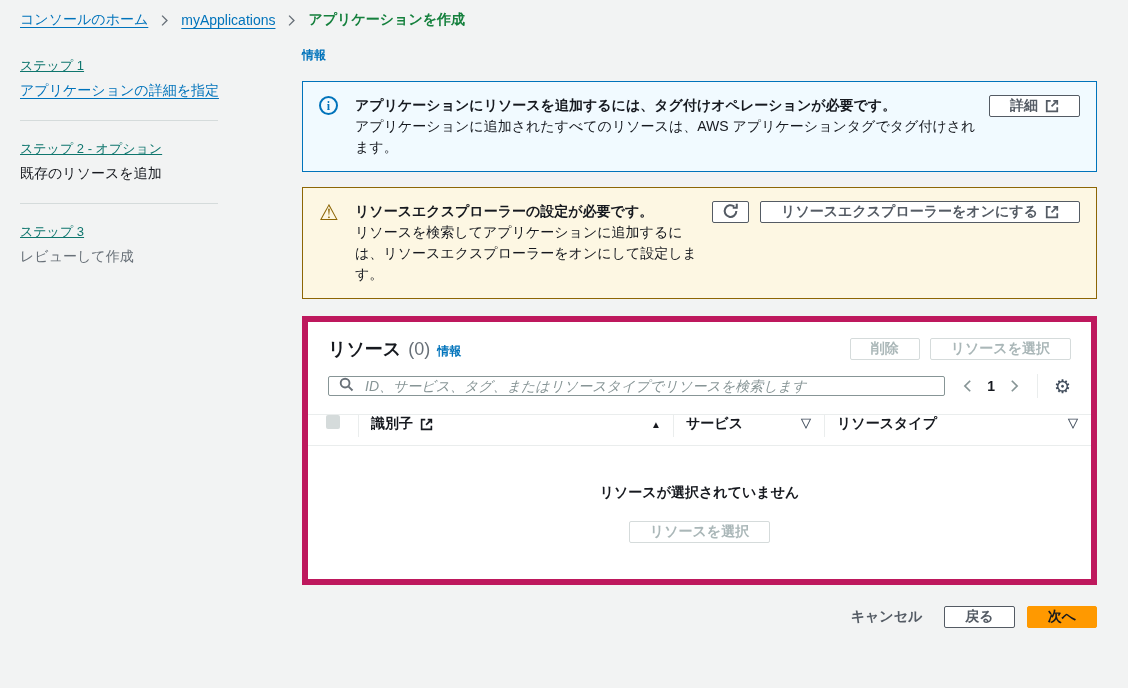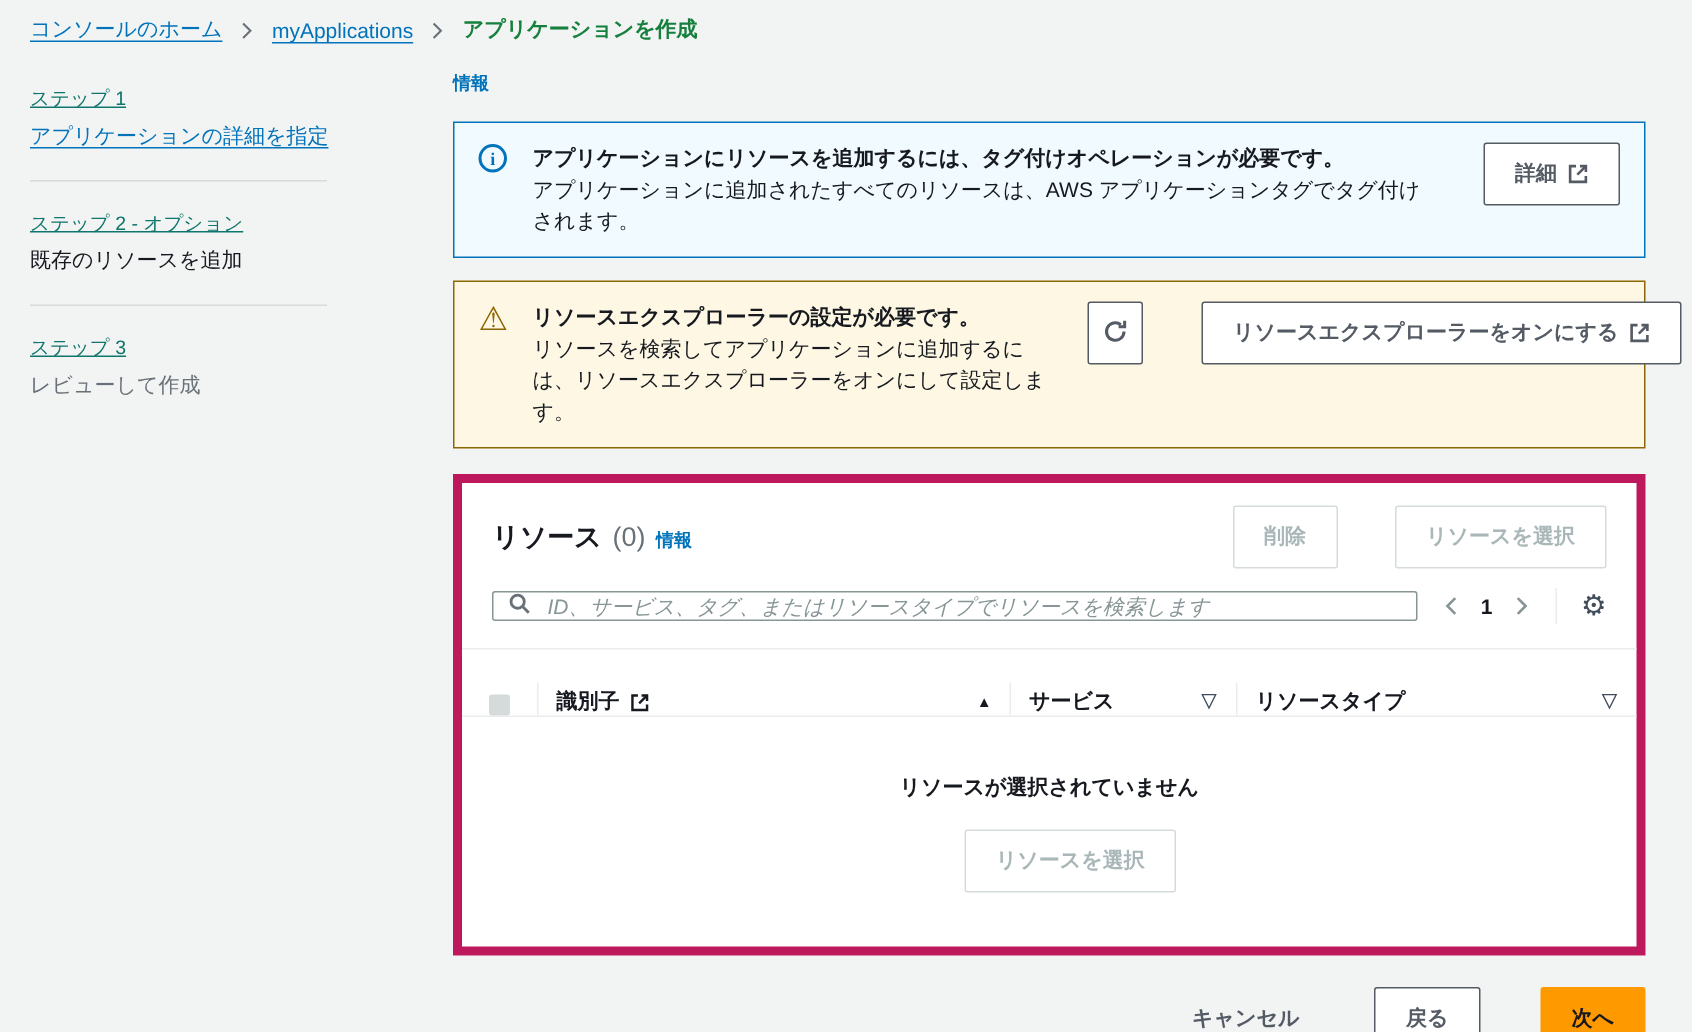--- a/index.html
+++ b/index.html
@@ -47,24 +47,24 @@
   }
   .warning-glyph { color:#8d6605; font-size:22px; line-height:1; }
   .alert-text { flex:1; line-height:21px; padding-right:10px; }
   .alert.warning .alert-text { flex:0 0 342px; padding-right:0; }
   .alert-title { font-weight:700; }
   .alert-actions { margin-left:auto; display:flex; gap:11px; align-items:flex-start; }
 
   
   .btn {
     display:inline-flex; align-items:center; justify-content:center; gap:7px;
-    height:42px; padding:0 20px; background:#fff;
+    height:22px; padding:0 20px; background:#fff;
     border:1px solid #545b64; border-radius:2px;
     color:#545b64; font-weight:700; font-size:14px; font-family:inherit;
-    cursor:pointer; white-space:nowrap;margin-left:28px;
+    cursor:pointer; white-space:nowrap;
   }
   .btn.icon-only { padding:0 9px; }
   .btn.disabled { color:#aab7b8; border-color:#d5dbdb; cursor:default; }
   .btn.primary { background:#ff9900; border-color:#ff9900; color:#16191f; }
   .ext-ic { display:inline-flex; }
 
   
   .card { background:#fff; border:6px solid #be185d; margin-bottom:21px; }
   .card-header { display:flex; align-items:center; padding:15px 20px 11px; }
   .card-title { font-size:18px; font-weight:700; display:flex; align-items:baseline; gap:7px; }
@@ -83,21 +83,21 @@
   }
   .search-box input::placeholder { color:#879596; font-style:italic; }
   .pagination { display:flex; align-items:center; gap:12px; }
   .page-btn { display:flex; align-items:center; cursor:pointer; }
   .page-num { font-weight:700; }
   .v-divider { width:1px; height:24px; background:#eaeded; }
   .gear { font-size:19px; color:#414d5c; line-height:1; cursor:pointer; }
 
   
   .table-header {
-    display:flex; align-items:flex-end; height:46px;
+    display:flex; align-items:flex-start; height:32px;
     border-top:1px solid #eaeded; border-bottom:1px solid #eaeded;
     font-weight:700; color:#16191f;
   }
   .col-divider { width:1px; height:22px; background:#eaeded; flex:0 0 1px; }
   .col { display:flex; align-items:center; gap:7px; padding:0 12px; }
   .col-check { width:50px; flex:0 0 50px; justify-content:center; padding:0; }
   .checkbox-disabled { width:14px; height:14px; background:#d5dbdb; border-radius:2px; }
   .col-id { flex:1; }
   .col-service { width:150px; flex:0 0 150px; }
   .col-type { width:266px; flex:0 0 266px; }

